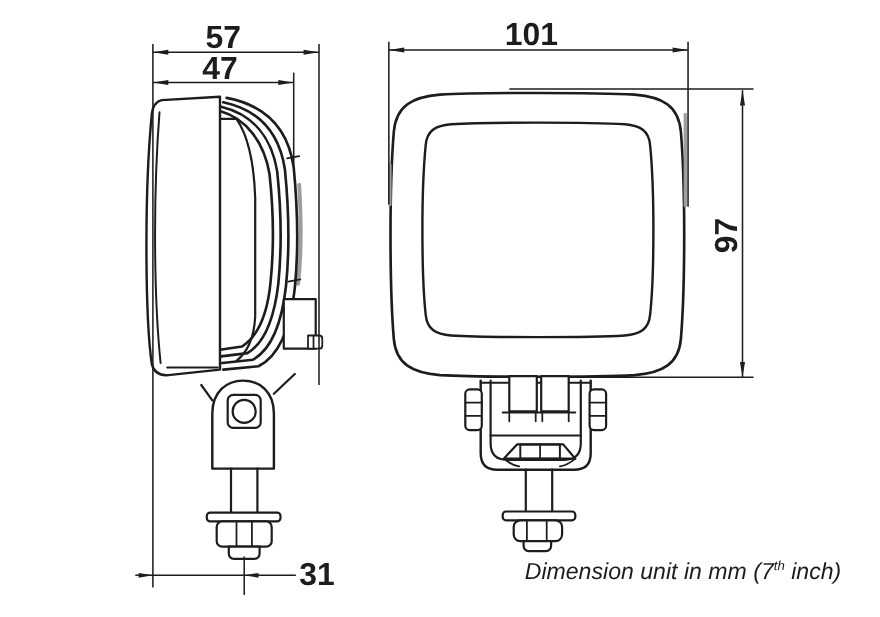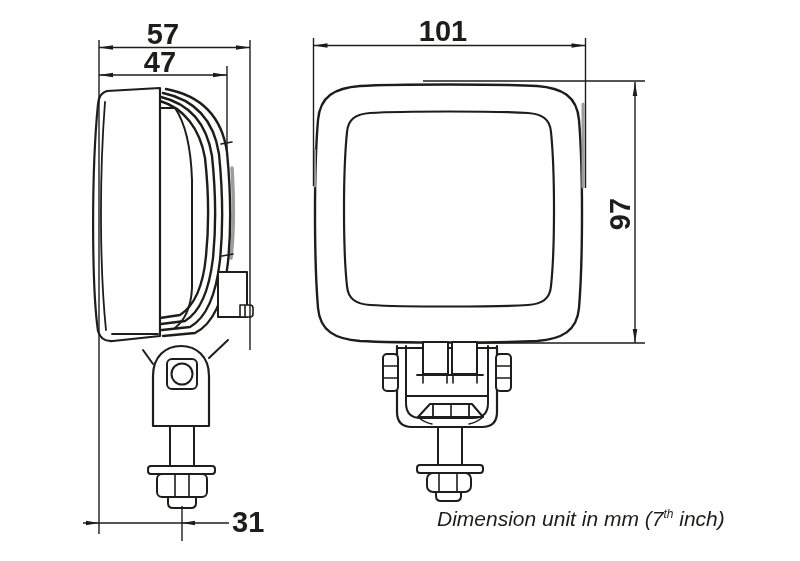--- a/index.html
+++ b/index.html
@@ -1,18 +1,18 @@
 <!DOCTYPE html>
 <html><head>
 <meta charset="utf-8">
 <style>
   html,body{margin:0;padding:0;background:#ffffff;}
   .canvas{
     position:relative;width:728px;height:561px;background:#ffffff;
-    font-family:"Liberation Sans",sans-serif;overflow:hidden;
+    font-family:"Liberation Sans",sans-serif;overflow:hidden;margin-left:40px;
   }
   svg{position:absolute;left:0;top:0;}
   .dim-text{
     font-family:"Liberation Sans",sans-serif;
     font-size:29px;font-weight:600;fill:#1d1d1b;
   }
   .note{
     position:absolute;left:437px;top:507px;width:340px;
     font-family:"Liberation Sans",sans-serif;
     font-style:italic;font-size:21px;color:#1d1d1b;white-space:nowrap;

